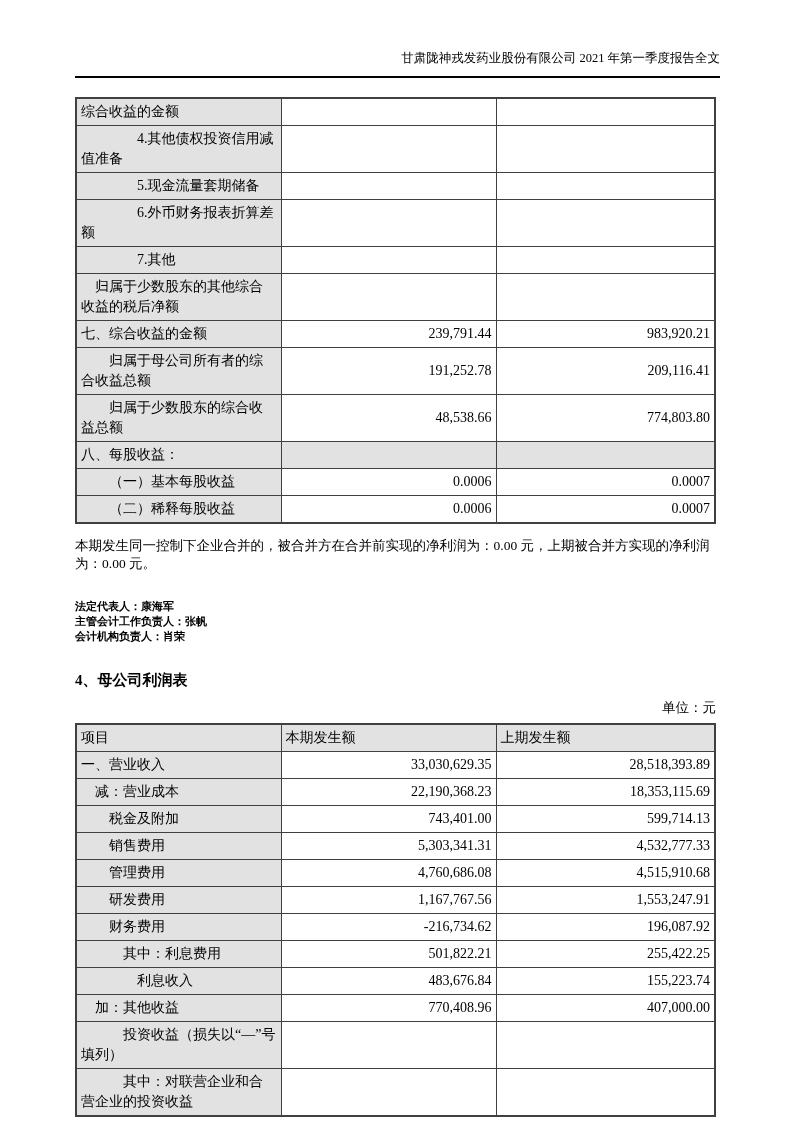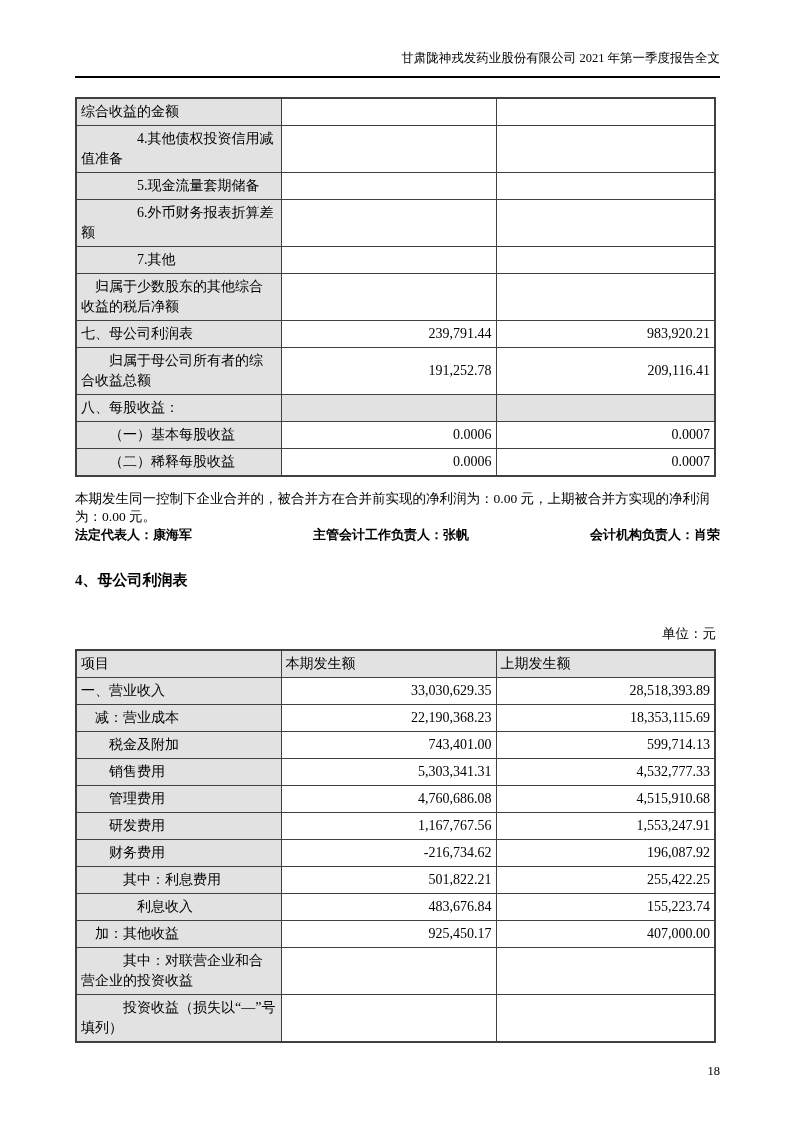--- a/index.html
+++ b/index.html
@@ -55,33 +55,35 @@
   .ind4 { text-indent: 56px; }
   table.t1 { margin-top: 19px; }
   
   .note {
     margin-top: 13px;
     font-size: 13.5px;
     line-height: 1.35;
   }
   
   .signatories {
+    margin-top: 26px;
     display: flex;
     justify-content: space-between;
-    font-size: 13px;
+    font-size: 11px;
     font-weight: bold;
+    flex-direction: column;
   }
   
   .section-heading {
     margin-top: 27px;
     font-size: 15px;
     font-weight: bold;
   }
   .unit-line {
-    margin-top: 35px;
+    margin-top: 9px;
     margin-bottom: 6px;
     text-align: right;
     font-size: 13.5px;
     padding-right: 4px;
   }
   .page-number {
     margin-top: 21px;
     text-align: right;
     font-size: 12.5px;
     padding-right: 0;
@@ -125,28 +127,33 @@
       <td class="lbl ind4">7.其他</td>
       <td class="val"></td>
       <td class="val"></td>
     </tr>
     <tr>
       <td class="lbl ind1">归属于少数股东的其他综合收益的税后净额</td>
       <td class="val"></td>
       <td class="val"></td>
     </tr>
     <tr>
-      <td class="lbl">七、母公司利润表</td>
+      <td class="lbl">七、综合收益的金额</td>
       <td class="val">239,791.44</td>
       <td class="val">983,920.21</td>
     </tr>
     <tr>
       <td class="lbl ind2">归属于母公司所有者的综合收益总额</td>
       <td class="val">191,252.78</td>
       <td class="val">209,116.41</td>
+    </tr>
+    <tr>
+      <td class="lbl ind2">归属于少数股东的综合收益总额</td>
+      <td class="val">48,538.66</td>
+      <td class="val">774,803.80</td>
     </tr>
     <tr>
       <td class="lbl">八、每股收益：</td>
       <td class="val shade"></td>
       <td class="val shade"></td>
     </tr>
     <tr>
       <td class="lbl ind2">（一）基本每股收益</td>
       <td class="val">0.0006</td>
       <td class="val">0.0007</td>
@@ -223,30 +230,30 @@
       <td class="val">501,822.21</td>
       <td class="val">255,422.25</td>
     </tr>
     <tr>
       <td class="lbl ind4">利息收入</td>
       <td class="val">483,676.84</td>
       <td class="val">155,223.74</td>
     </tr>
     <tr>
       <td class="lbl ind1">加：其他收益</td>
-      <td class="val">925,450.17</td>
+      <td class="val">770,408.96</td>
       <td class="val">407,000.00</td>
     </tr>
     <tr>
+      <td class="lbl ind3">投资收益（损失以“—”号填列）</td>
+      <td class="val"></td>
+      <td class="val"></td>
+    </tr>
+    <tr>
       <td class="lbl ind3">其中：对联营企业和合营企业的投资收益</td>
-      <td class="val"></td>
-      <td class="val"></td>
-    </tr>
-    <tr>
-      <td class="lbl ind3">投资收益（损失以“—”号填列）</td>
       <td class="val"></td>
       <td class="val"></td>
     </tr>
   </tbody>
     </table>
 
   <div class="page-number">18</div>
 
 </div>
 

